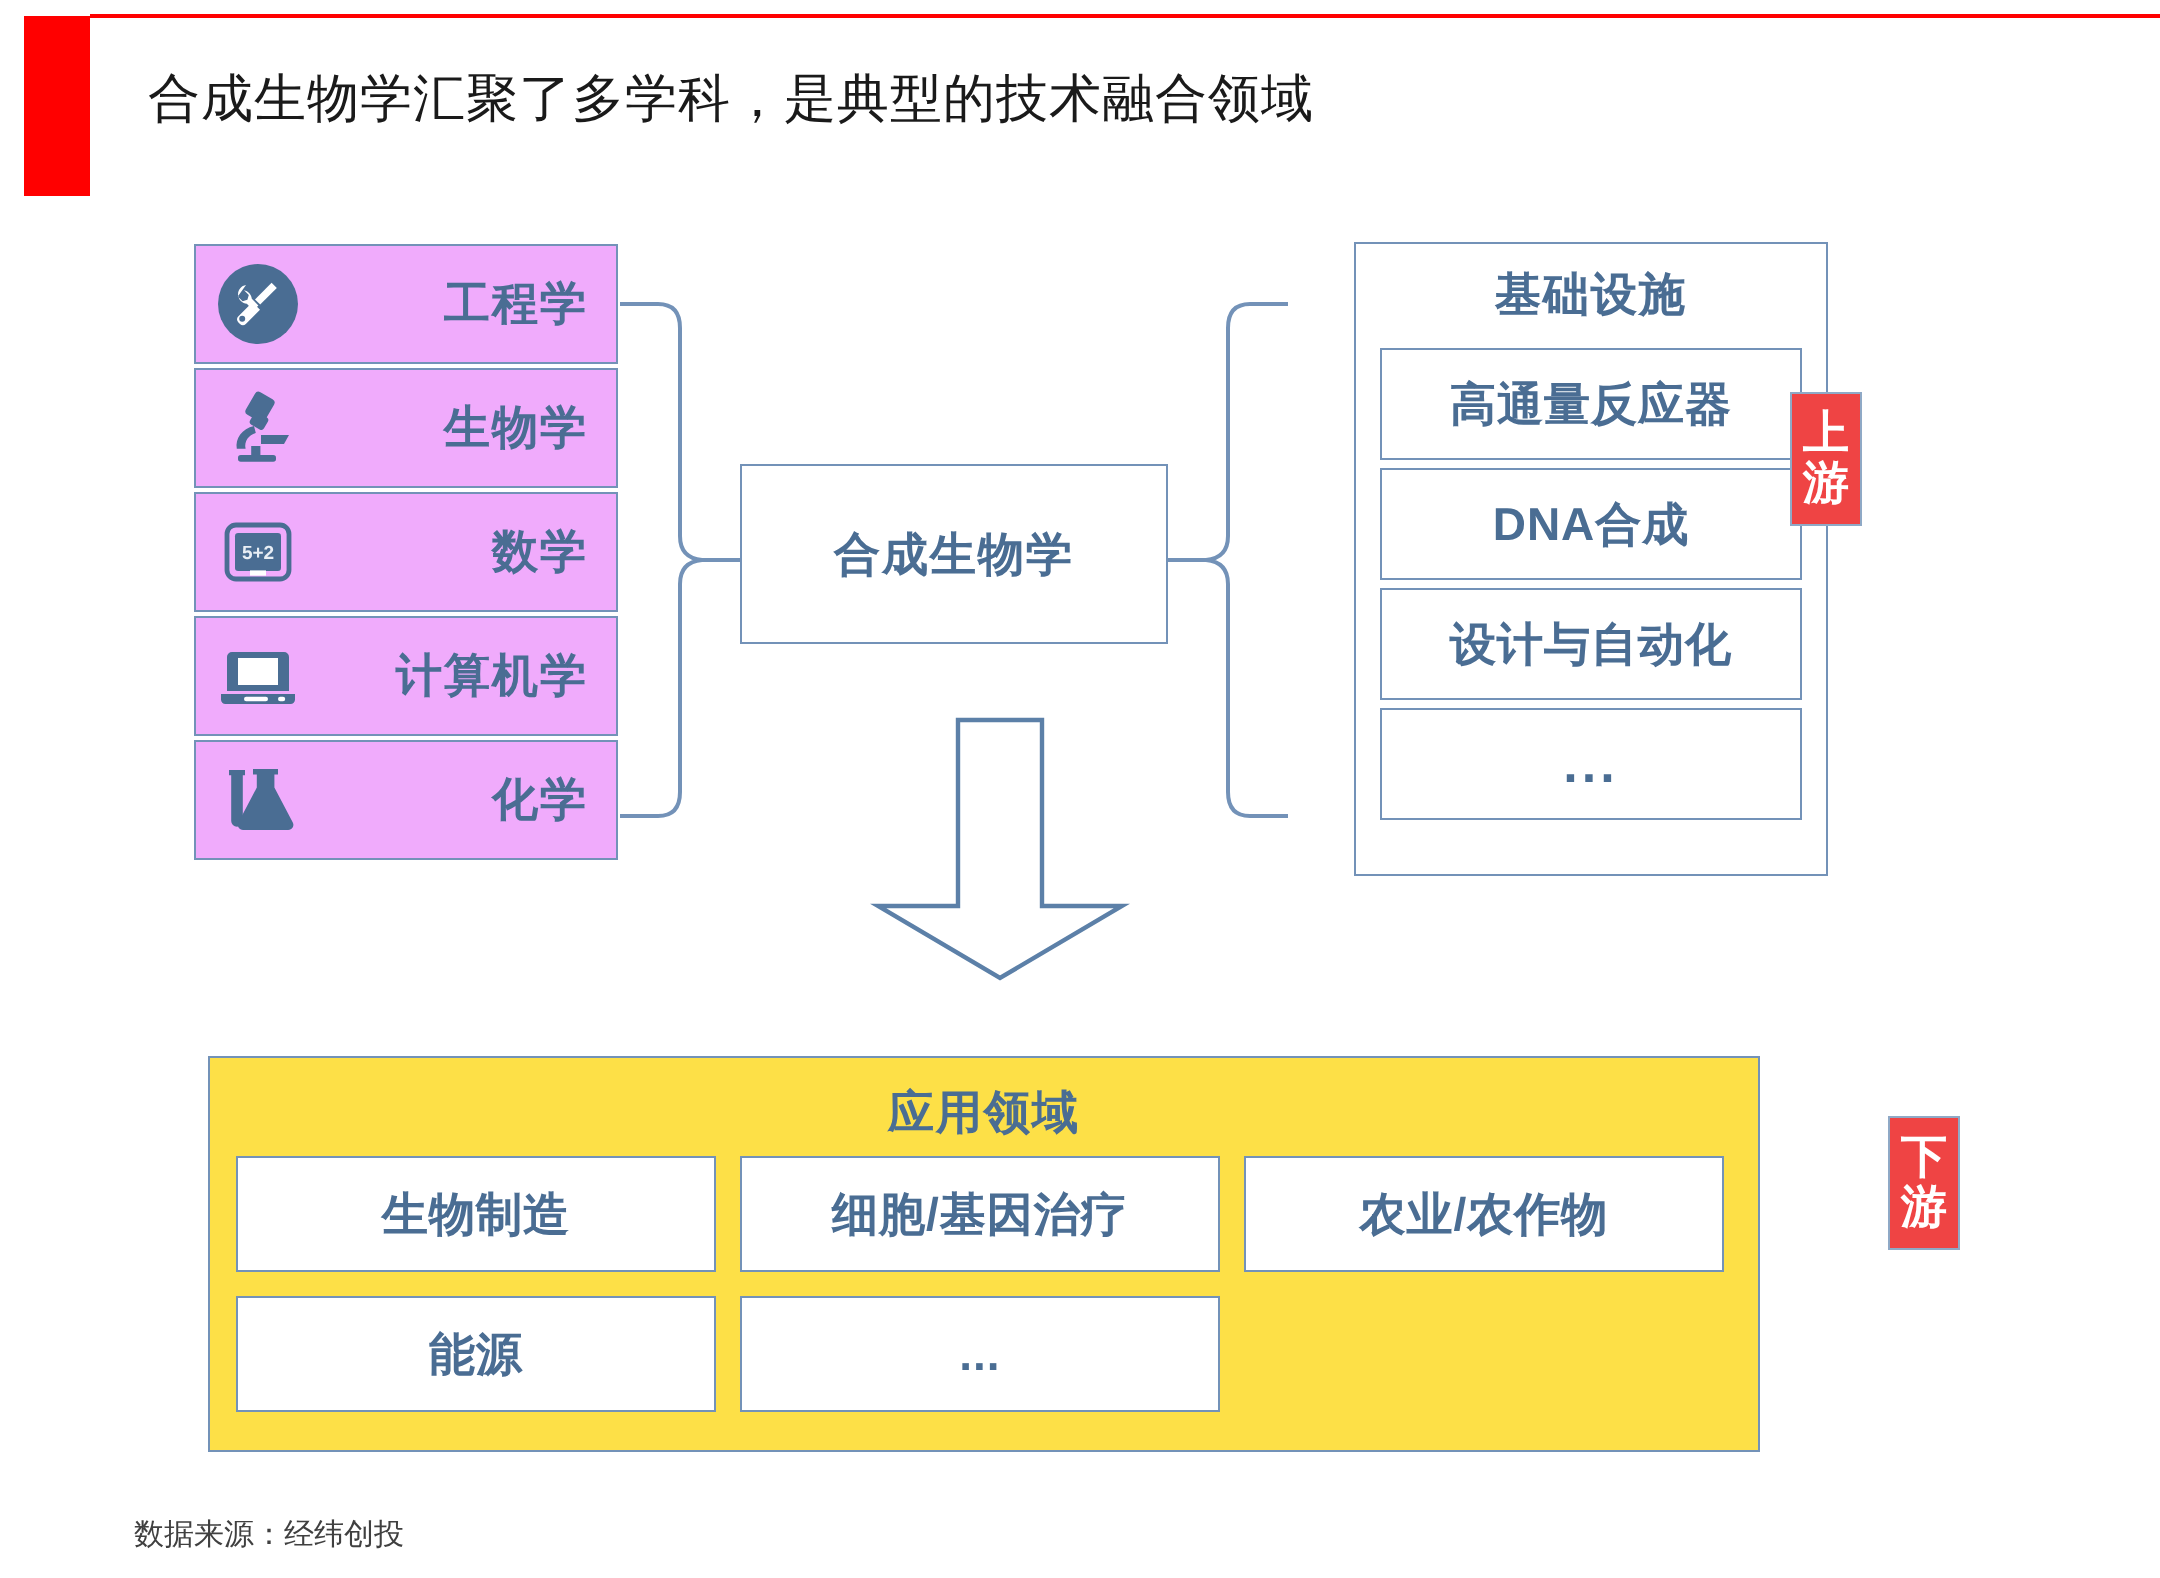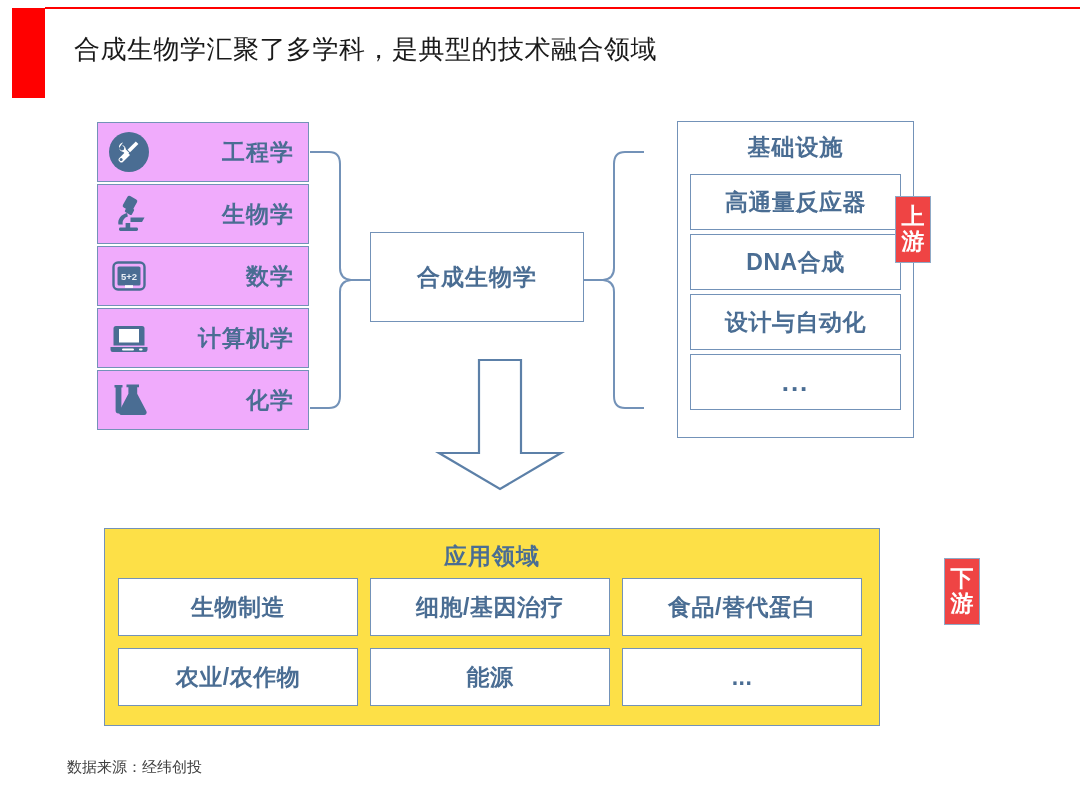--- a/index.html
+++ b/index.html
@@ -332,21 +332,20 @@
     <svg width="130" height="133" viewBox="0 0 130 133">
       <path d="M44 2 H86 V95 H126 L65 131 L4 95 H44 Z" fill="#ffffff" stroke="#5c80a8" stroke-width="2.2" stroke-linejoin="miter"></path>
     </svg>
   </div>
 
   <div class="app-panel">
     <div class="app-title">应用领域</div>
     <div class="app-grid">
       <div class="app-cell">生物制造</div>
       <div class="app-cell">细胞/基因治疗</div>
-      <div class="app-cell">食品/替代蛋白</div>
       <div class="app-cell">农业/农作物</div>
       <div class="app-cell">能源</div>
       <div class="app-cell dots">...</div>
     </div>
   </div>
 
   <div class="side-badge" style="left:914px; top:558px;margin-left:30px;">下游</div>
 
   <div class="source-note">数据来源：经纬创投</div>
 

